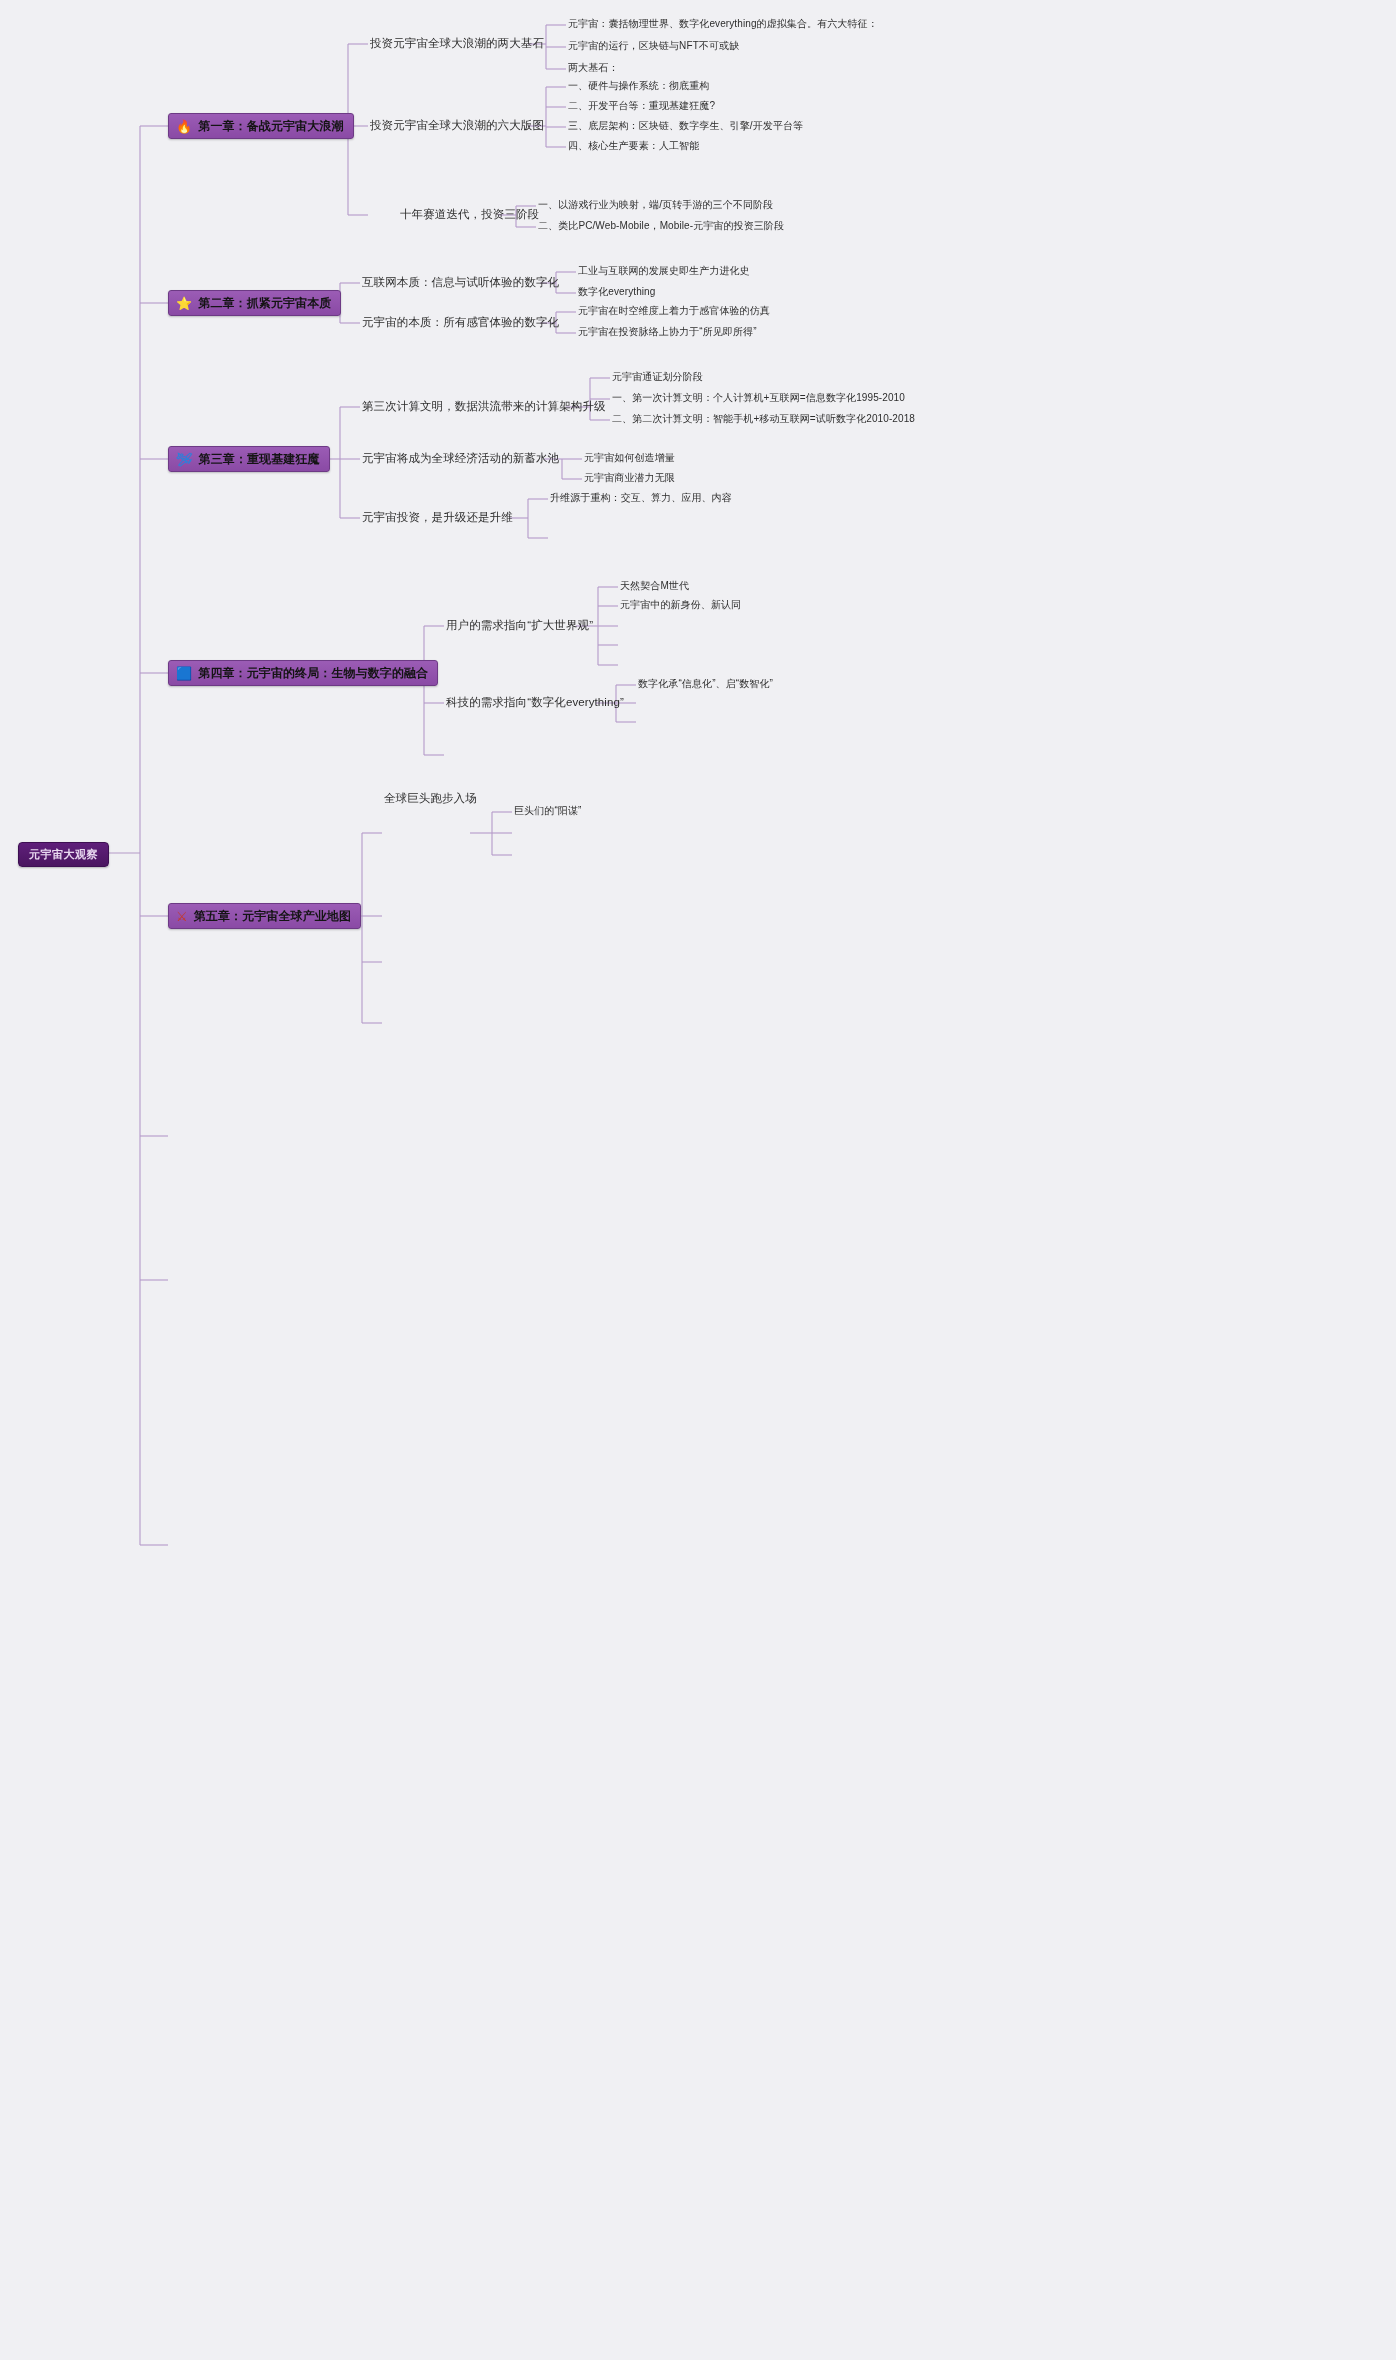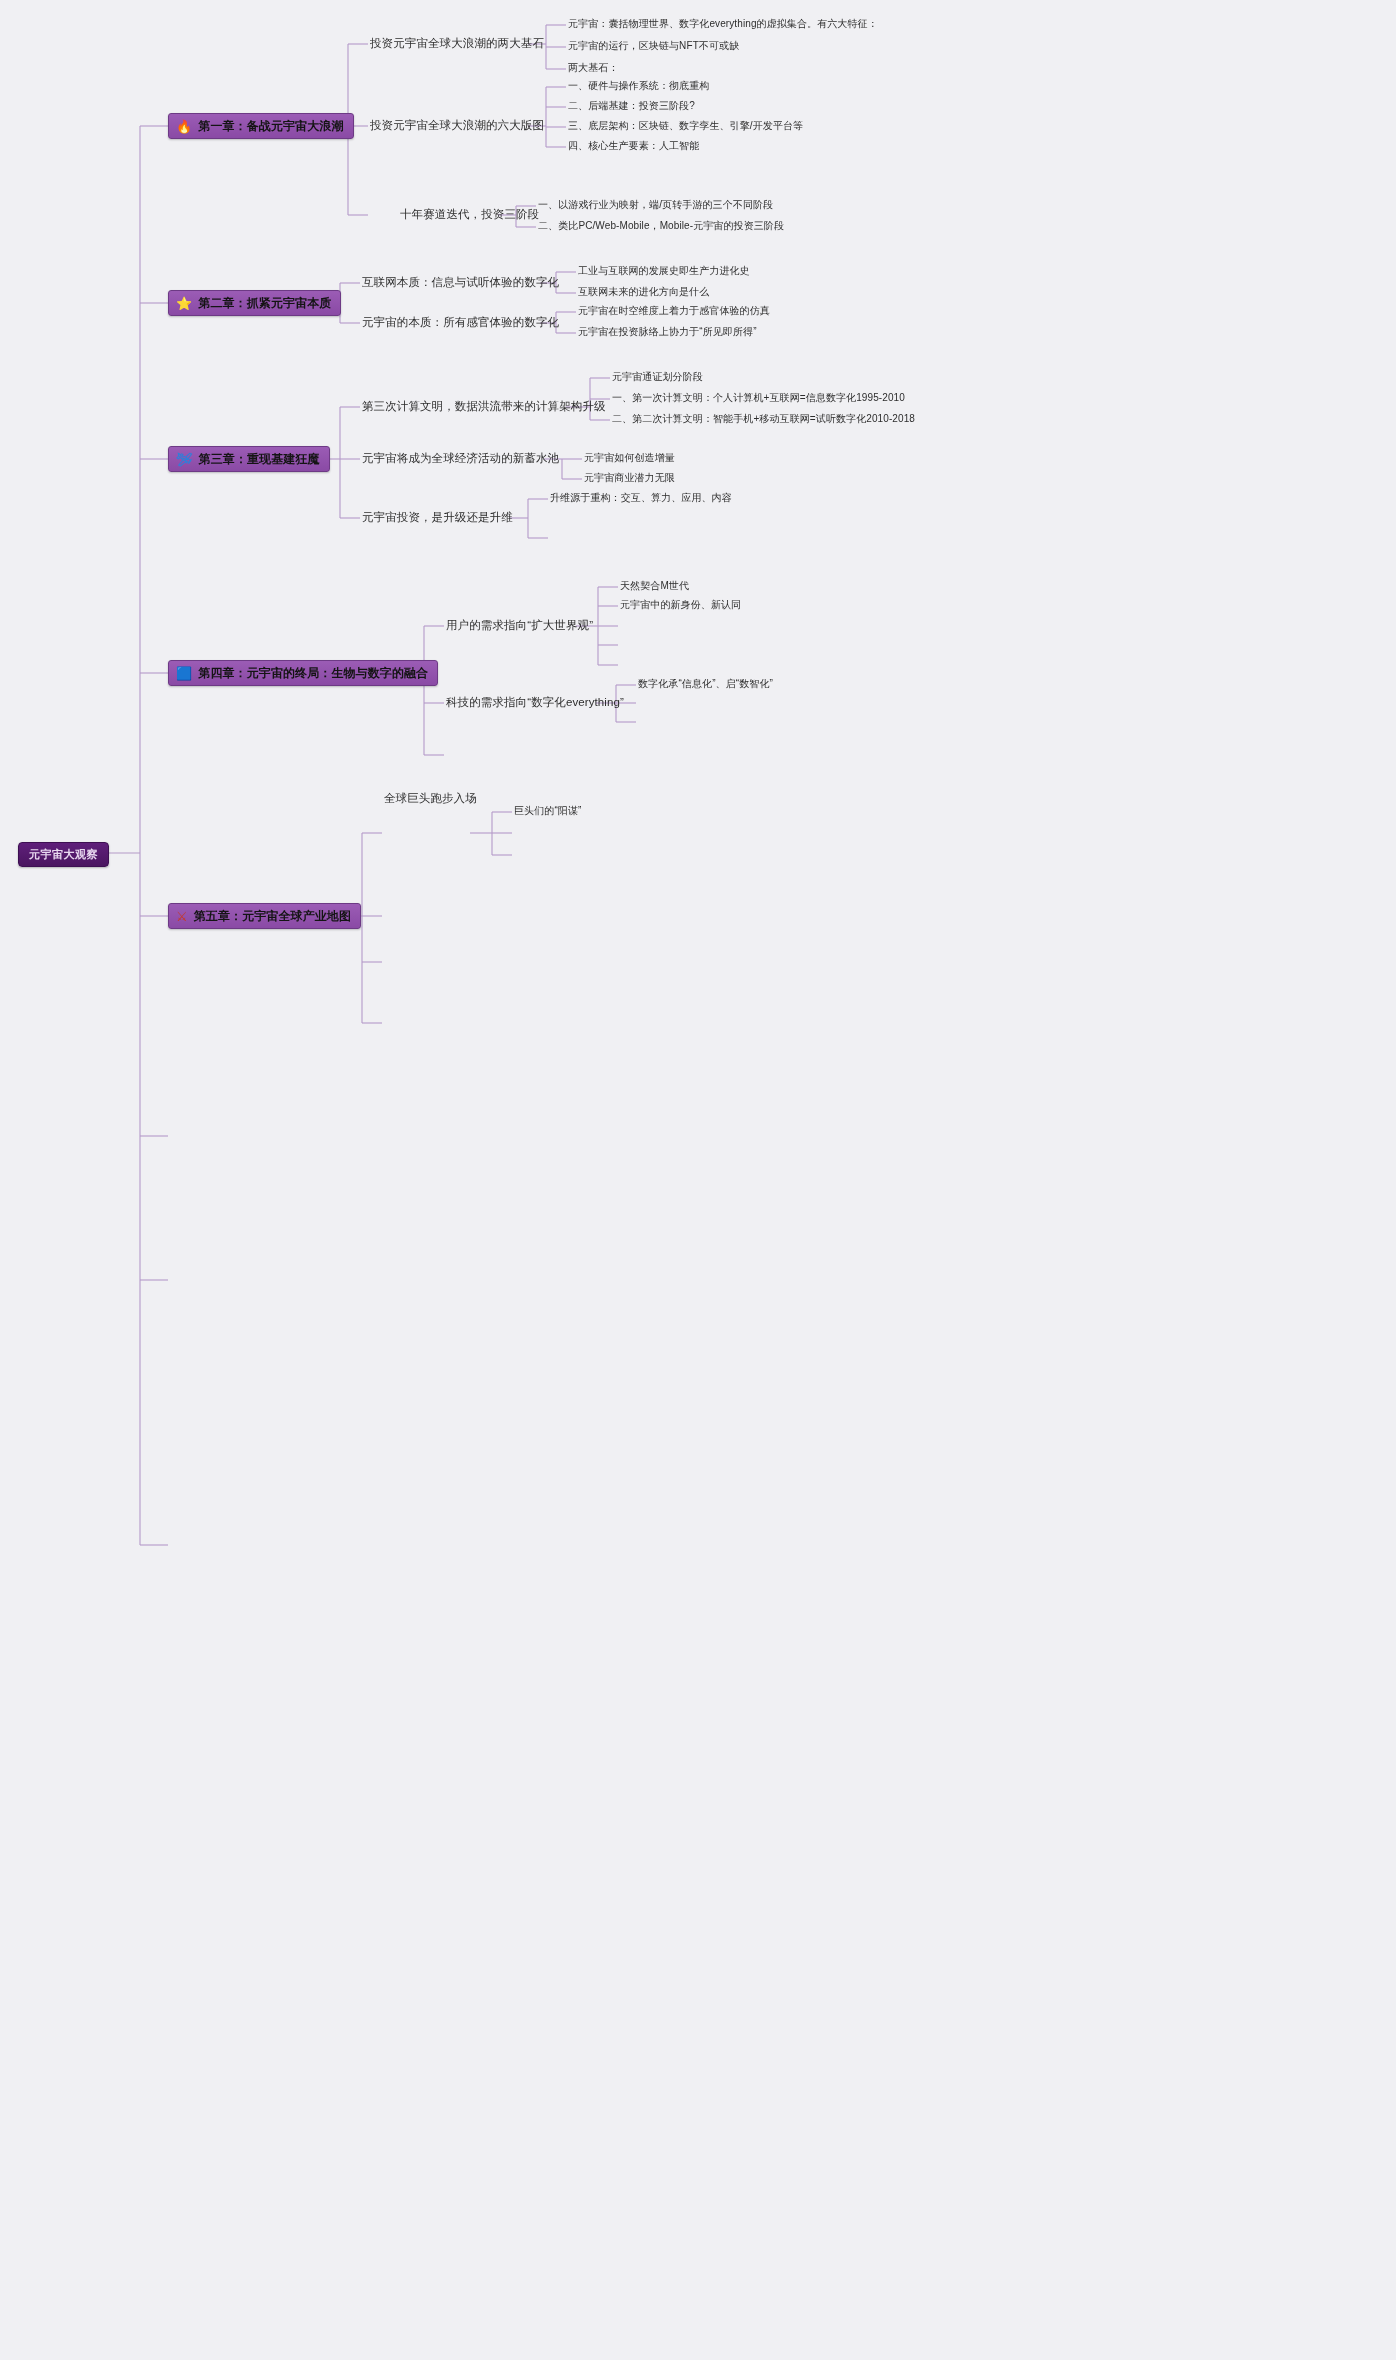--- a/index.html
+++ b/index.html
@@ -203,37 +203,37 @@
 
   <div class="node leaf lvl2" style="left:368px; top:36px;">投资元宇宙全球大浪潮的两大基石</div>
   <div class="node leaf lvl2" style="left:368px; top:118px;">投资元宇宙全球大浪潮的六大版图</div>
   <div class="node leaf lvl2" style="left:368px; top:207px;margin-left:30px;">十年赛道迭代，投资三阶段</div>
 
   <div class="node leaf lvl3" style="left:566px; top:17px;">元宇宙：囊括物理世界、数字化everything的虚拟集合。有六大特征：</div>
   <div class="node leaf lvl3" style="left:566px; top:39px;">元宇宙的运行，区块链与NFT不可或缺</div>
   <div class="node leaf lvl3" style="left:566px; top:61px;">两大基石：</div>
 
   <div class="node leaf lvl3" style="left:566px; top:79px;">一、硬件与操作系统：彻底重构</div>
-  <div class="node leaf lvl3" style="left:566px; top:99px;">二、后端基建：投资三阶段?</div>
+  <div class="node leaf lvl3" style="left:566px; top:99px;">二、开发平台等：重现基建狂魔?</div>
   <div class="node leaf lvl3" style="left:566px; top:119px;">三、底层架构：区块链、数字孪生、引擎/开发平台等</div>
   <div class="node leaf lvl3" style="left:566px; top:139px;">四、核心生产要素：人工智能</div>
 
   <div class="node leaf lvl3" style="left:536px; top:198px;">一、以游戏行业为映射，端/页转手游的三个不同阶段</div>
   <div class="node leaf lvl3" style="left:536px; top:219px;">二、类比PC/Web-Mobile，Mobile-元宇宙的投资三阶段</div>
 
   <div class="node chapter" style="left:168px; top:290px;">
     <span class="emoji icon-star">⭐</span>
     <span>第二章：抓紧元宇宙本质</span>
   </div>
 
   <div class="node leaf lvl2" style="left:360px; top:275px;">互联网本质：信息与试听体验的数字化</div>
   <div class="node leaf lvl2" style="left:360px; top:315px;">元宇宙的本质：所有感官体验的数字化</div>
 
   <div class="node leaf lvl3" style="left:576px; top:264px;">工业与互联网的发展史即生产力进化史</div>
-  <div class="node leaf lvl3" style="left:576px; top:285px;">互联网未来的进化方向是什么</div>
+  <div class="node leaf lvl3" style="left:576px; top:285px;">数字化everything</div>
   <div class="node leaf lvl3" style="left:576px; top:304px;">元宇宙在时空维度上着力于感官体验的仿真</div>
   <div class="node leaf lvl3" style="left:576px; top:325px;">元宇宙在投资脉络上协力于“所见即所得”</div>
 
   <div class="node chapter" style="left:168px; top:446px;">
     <span class="emoji icon-plane">🛩</span>
     <span>第三章：重现基建狂魔</span>
   </div>
 
   <div class="node leaf lvl2" style="left:360px; top:399px;">第三次计算文明，数据洪流带来的计算架构升级</div>
   <div class="node leaf lvl2" style="left:360px; top:451px;">元宇宙将成为全球经济活动的新蓄水池</div>

